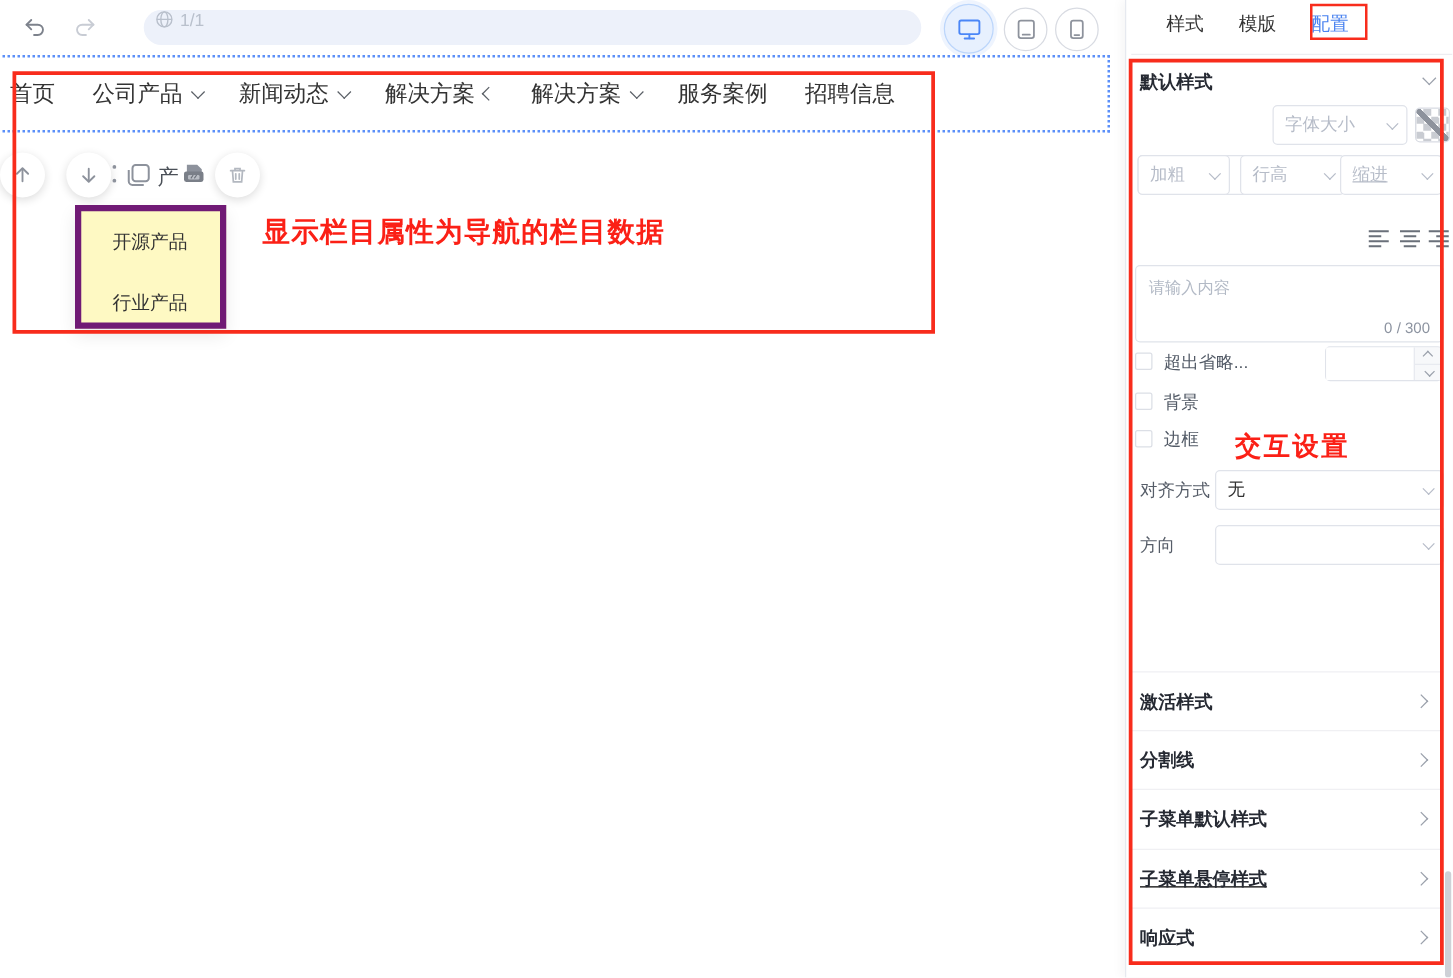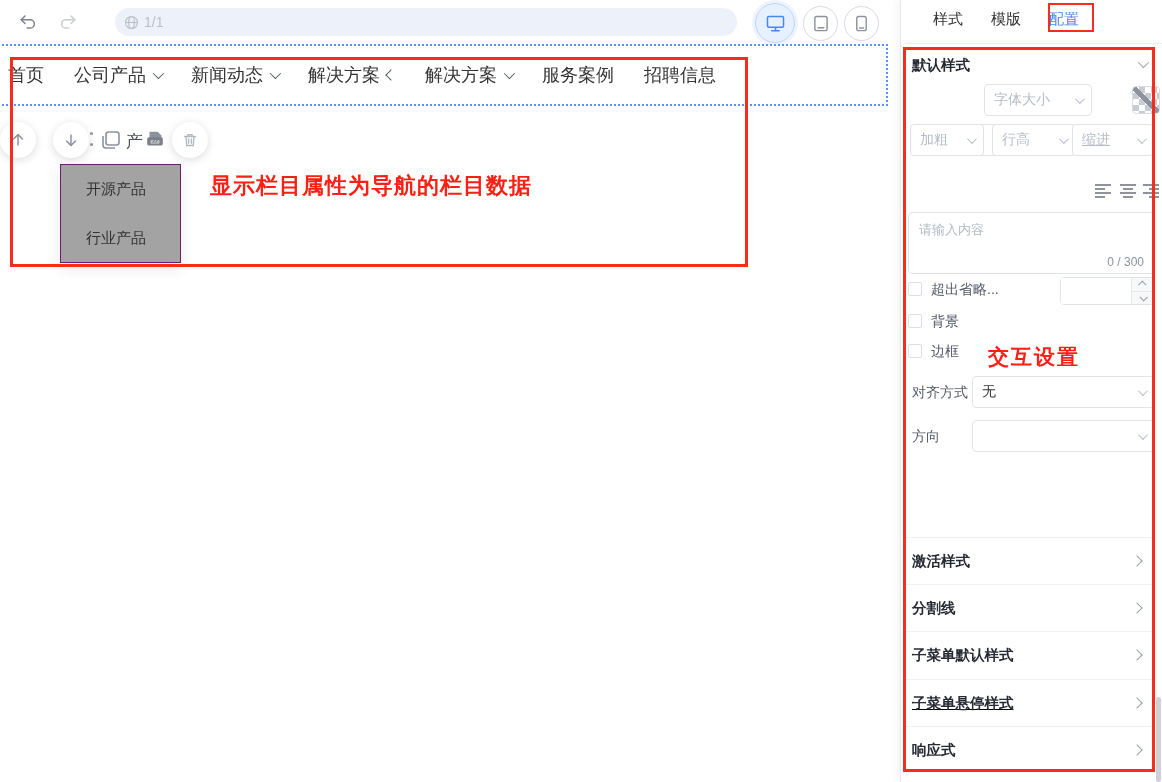--- a/index.html
+++ b/index.html
@@ -2,36 +2,36 @@
 <html><head>
 <meta charset="utf-8">
 <style>
   * { margin:0; padding:0; box-sizing:border-box; }
   html,body { width:1162px; height:782px; background:#fff; font-family:"Liberation Sans","DejaVu Sans",sans-serif; overflow:hidden; }
   .abs { position:absolute; }
   #stage { position:relative; width:1162px; height:782px; background:#fff; }
 
   
   .icon-btn { display:flex; align-items:center; justify-content:center; cursor:pointer; }
-  #url-pill { left:115px; top:8px; width:622px; height:28px; background:#edf1fa; border-radius:14px; display:flex; align-items:center; padding-left:9px; gap:5px; }
+  #url-pill { left:115px; top:8px; width:622px; height:28px; background:#edf1fa; border-radius:14px; display:flex; align-items:flex-start; padding-left:9px; gap:5px; }
   #url-pill .pill-text { color:#b9c0cc; font-size:14px; }
   .device-circle { border-radius:50%; background:#fff; border:1px solid #d8dbe2; display:flex; align-items:center; justify-content:center; }
   .device-circle.active { background:#e7f0fe; border:1px solid #bcd6fb; box-shadow:0 0 0 3px #eef4fe; }
 
   
   #selection-outline { left:-6px; top:44px; width:894px; height:62px; border:2px dotted #5b8ff9; pointer-events:none; }
   #nav-row { left:8px; top:44px; height:62px; display:flex; align-items:center; gap:30px; }
   .nav-item { display:flex; align-items:center; gap:7px; font-size:18px; color:#333; white-space:nowrap; cursor:pointer; }
   .chev { width:8px; height:8px; border-right:1.6px solid #5a5f66; border-bottom:1.6px solid #5a5f66; display:inline-block; }
   .chev.down { transform:rotate(45deg) translateY(-2px); }
   .chev.left { transform:rotate(135deg); }
 
   .float-circle { width:36px; height:36px; border-radius:50%; background:#fff; box-shadow:0 2px 8px rgba(0,0,0,.14); display:flex; align-items:center; justify-content:center; }
 
-  #dropdown-panel { left:60px; top:164px; width:121px; height:99px; background:#a3a3a3; border:1px solid #701a75; box-shadow:0 6px 14px rgba(0,0,0,.09); }
+  #dropdown-panel { left:60px; top:164px; width:121px; height:99px; background:#fef9c3; border:5px solid #701a75; box-shadow:0 6px 14px rgba(0,0,0,.09); }
   .dropdown-item { height:49px; display:flex; align-items:center; padding-left:25px; font-size:15px; color:#333; cursor:pointer; }
 
   .red-box { border:3px solid #f82c1c; pointer-events:none; }
   .red-note { color:#fb2016; font-weight:bold; }
 
   
   #right-panel { left:900px; top:0; width:262px; height:782px; background:#fff; border-left:1px solid #e6e9ef; box-shadow:-3px 0 8px rgba(0,0,0,.04); }
   #panel-tabs { left:933px; top:10px; display:flex; gap:28px; }
   .panel-tab { font-size:15px; color:#333; cursor:pointer; }
   .panel-tab.active { color:#4a83f0; }
@@ -207,21 +207,21 @@
   <div class="abs red-box" style="left:1048px;top:3px;width:46px;height:29px;border-width:2.5px;"></div>
   <div class="abs" id="tabs-divider"></div>
 
   <div class="abs sec-title" style="left:912px;top:56px;">默认样式</div>
   <span class="abs chev down" style="left:1138px;top:60px;border-color:#9aa0ab;"></span>
 
   <div class="sel-box" style="left:910px;top:84px;width:100px;margin-top:40px;">
     <span>字体</span>
       <span class="sel-chev"></span>
   </div>
-  <div class="sel-box" style="left:984px;top:84px;width:108px;">
+  <div class="sel-box" style="left:1018px;top:84px;width:108px;">
     <span>字体大小</span>
       <span class="sel-chev"></span>
   </div>
   <div class="swatch" style="left:1132px;top:86px;"></div>
 
   <div class="sel-box" style="left:910px;top:124px;width:74px;">
     <span>加粗</span>
       <span class="sel-chev"></span>
   </div>
   <div class="sel-box" style="left:992px;top:124px;width:84px;">

